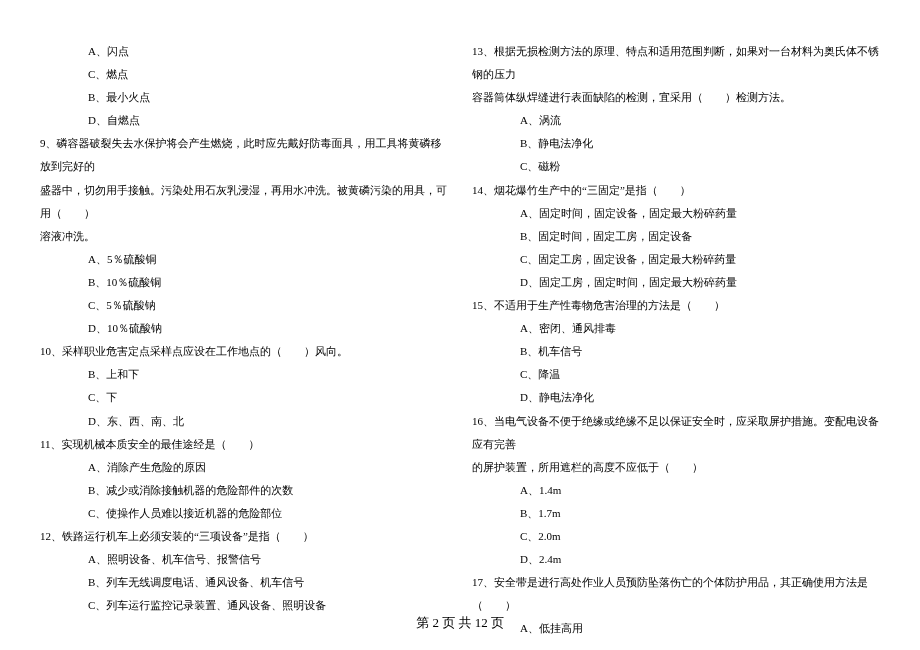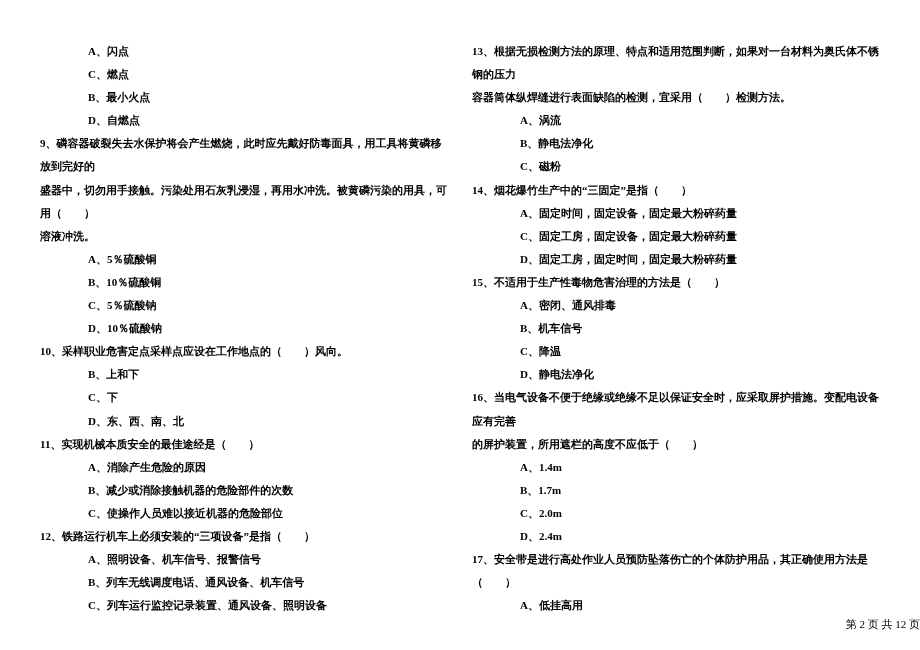--- a/index.html
+++ b/index.html
@@ -14,31 +14,30 @@
     line-height: 2.1;
   }
   .page {
     display: flex;
     padding: 40px 28px 0 28px;
     height: 610px;
   }
   .column {
     width: 50%;
     padding: 0 12px;
-    font-weight: bold;
   }
   .option { padding-left: 48px; }
   .q { padding-left: 0; }
   .pagefoot {
     position: absolute;
     bottom: 14px;
     left: 0;
     width: 100%;
-    text-align: right;
-    font-size: 11px;
+    text-align: center;
+    font-size: 13px;
   }
 </style>
 </head>
 <body>
 
 <div class="page">
 
   <div class="column">
     <div class="option">A、闪点</div>
     <div class="option">C、燃点</div>
@@ -72,20 +71,21 @@
 
   <div class="column">
     <div class="q">13、根据无损检测方法的原理、特点和适用范围判断，如果对一台材料为奥氏体不锈钢的压力</div>
     <div class="q">容器筒体纵焊缝进行表面缺陷的检测，宜采用（　　）检测方法。</div>
     <div class="option">A、涡流</div>
     <div class="option">B、静电法净化</div>
     <div class="option">C、磁粉</div>
 
     <div class="q">14、烟花爆竹生产中的“三固定”是指（　　）</div>
     <div class="option">A、固定时间，固定设备，固定最大粉碎药量</div>
+    <div class="option">B、固定时间，固定工房，固定设备</div>
     <div class="option">C、固定工房，固定设备，固定最大粉碎药量</div>
     <div class="option">D、固定工房，固定时间，固定最大粉碎药量</div>
 
     <div class="q">15、不适用于生产性毒物危害治理的方法是（　　）</div>
     <div class="option">A、密闭、通风排毒</div>
     <div class="option">B、机车信号</div>
     <div class="option">C、降温</div>
     <div class="option">D、静电法净化</div>
 
     <div class="q">16、当电气设备不便于绝缘或绝缘不足以保证安全时，应采取屏护措施。变配电设备应有完善</div>

